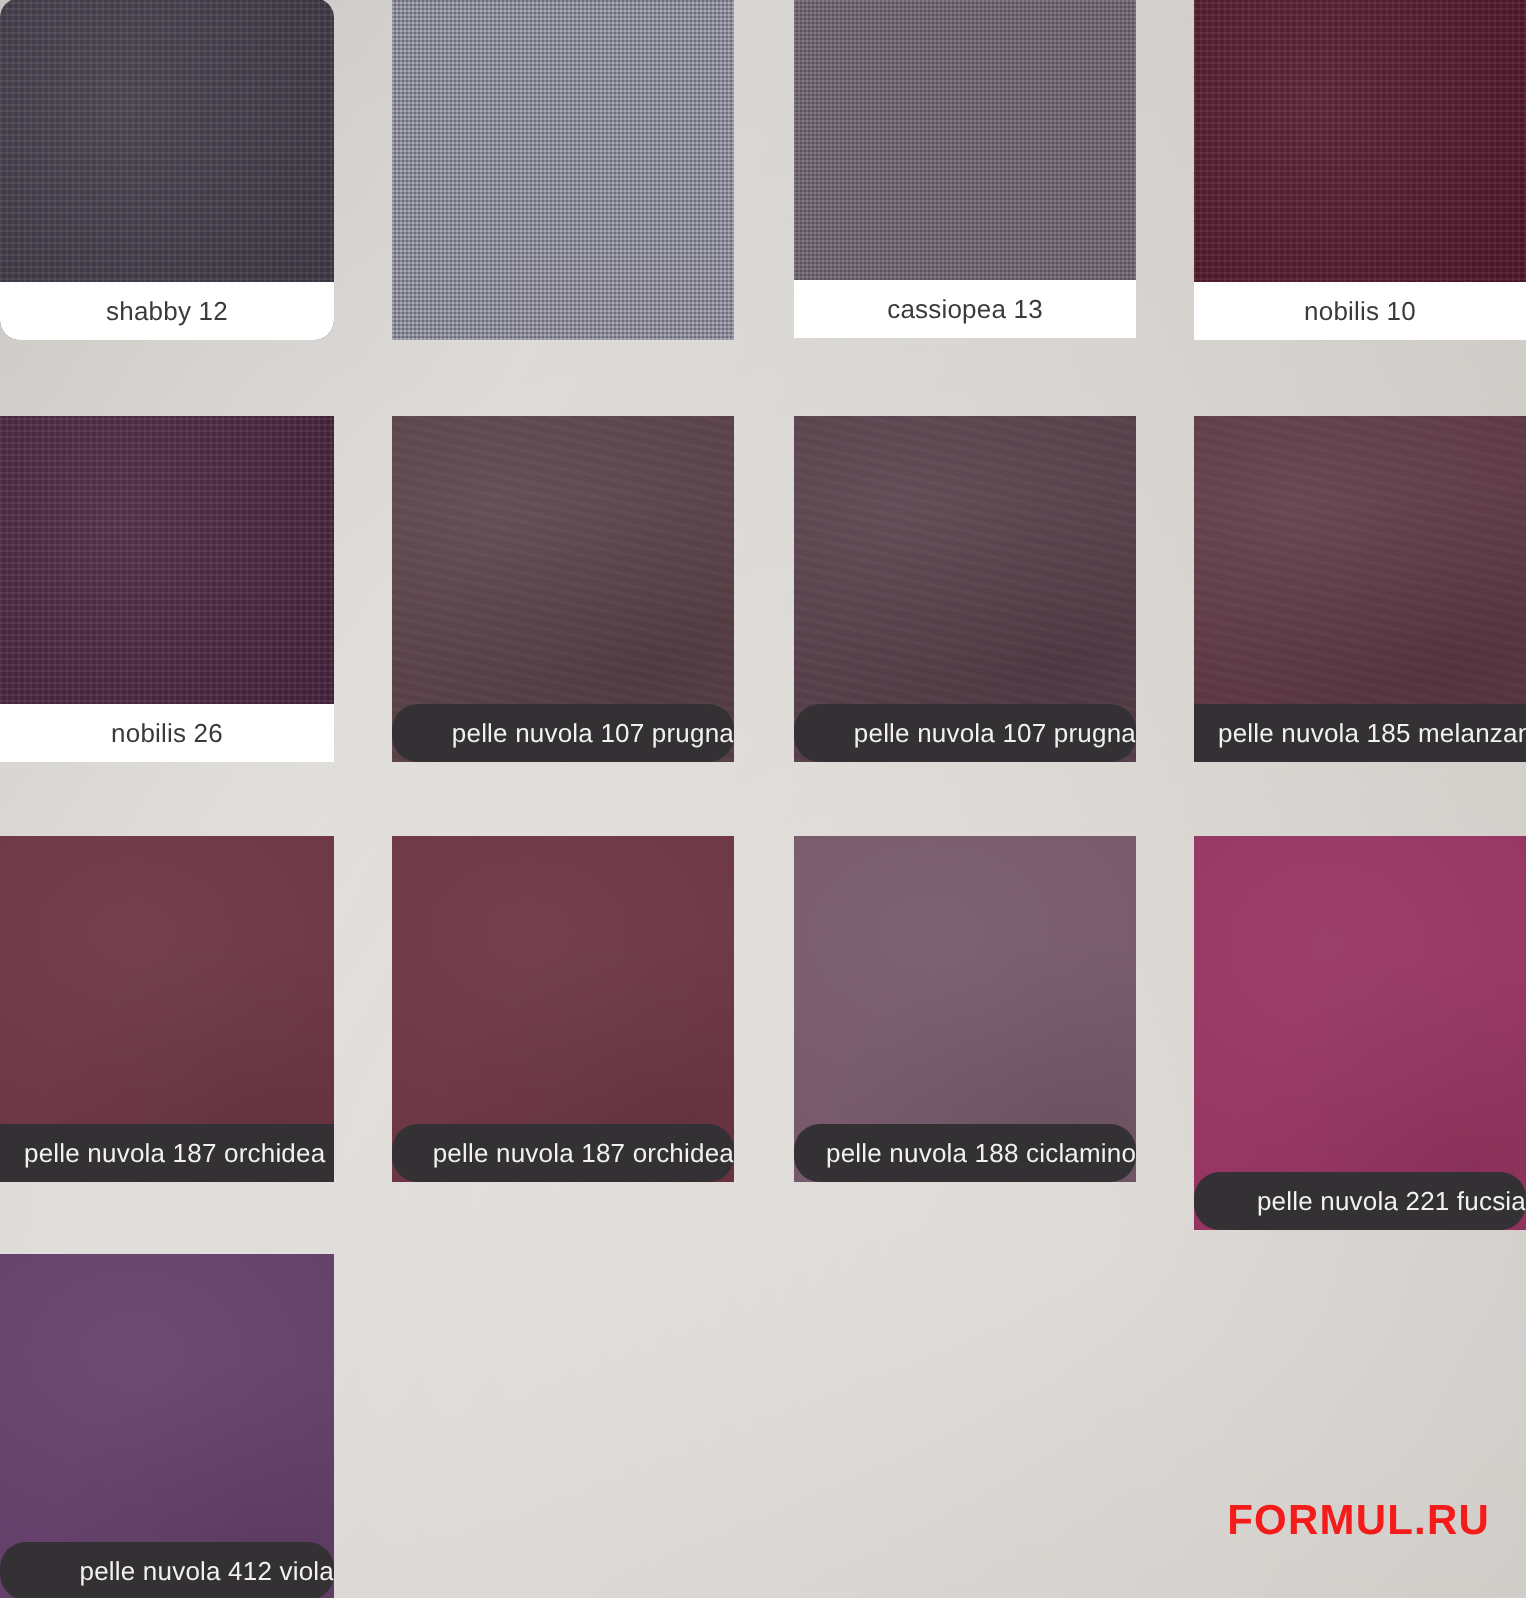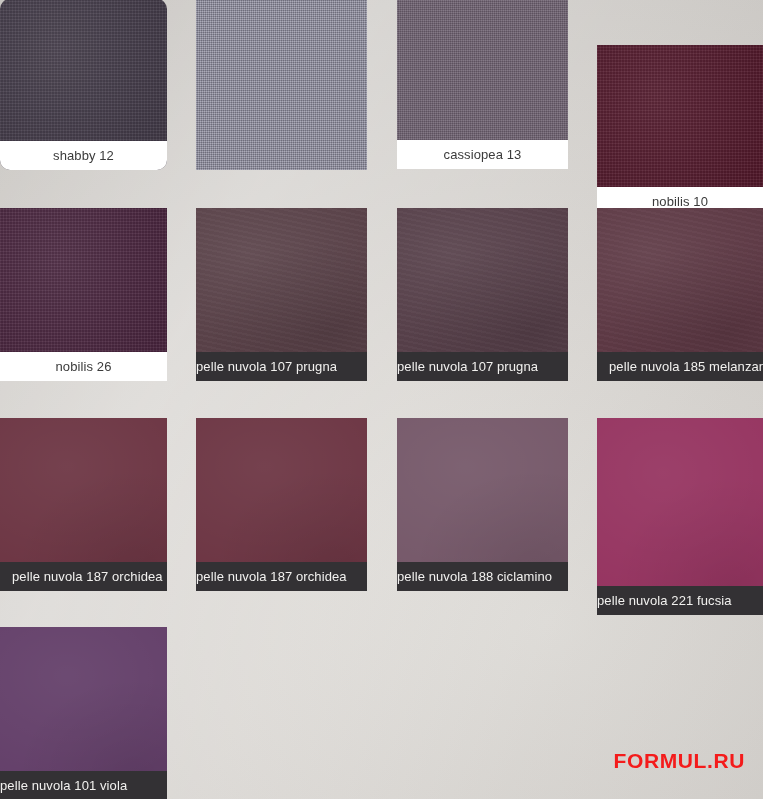--- a/index.html
+++ b/index.html
@@ -104,22 +104,23 @@
     color: #3a3a3a;
     text-align: center;
   }
   .caption.dark {
     background: #333134;
     color: #f2f1ef;
     text-align: left;
     padding-left: 12px;
   }
   .caption.dark.center {
-    text-align: left;
-    padding-left: 0;
+    text-align: right;
+    padding-left: 16px;
+    border-radius: 13px;
   }
 
   
   #watermark {
     position: absolute;
     right: 18px;
     bottom: 26px;
     z-index: 5;
     color: #f41b1b;
     font-family: "Liberation Sans", sans-serif;
@@ -143,21 +144,21 @@
 
     <div class="card tex-weave-fine" style="left:196px; top:-1px; width:171px; height:171px;">
       <div class="sample" style="background-color:#8b8a9c;"></div>
     </div>
 
     <div class="card tex-weave" style="left:397px; top:-1px; width:171px; height:170px;">
       <div class="sample" style="background-color:#6d6070;"></div>
       <div class="caption light">cassiopea 13</div>
     </div>
 
-    <div class="card tex-linen" style="left:597px; top:-1px; width:166px; height:171px;margin-top:46px;">
+    <div class="card tex-linen" style="left:597px; top:-1px; width:166px; height:171px;">
       <div class="sample" style="background-color:#54192c;"></div>
       <div class="caption light">nobilis 10</div>
     </div>
 
     <div class="card tex-linen" style="left:0px; top:208px; width:167px; height:173px;">
       <div class="sample" style="background-color:#4b2640;"></div>
       <div class="caption light">nobilis 26</div>
     </div>
 
     <div class="card tex-leather" style="left:196px; top:208px; width:171px; height:173px;">
@@ -190,20 +191,20 @@
       <div class="caption dark center">pelle nuvola 188 ciclamino</div>
     </div>
 
     <div class="card tex-flat" style="left:597px; top:418px; width:166px; height:197px;">
       <div class="sample" style="background-color:#963561;"></div>
       <div class="caption dark center">pelle nuvola 221 fucsia</div>
     </div>
 
     <div class="card tex-flat" style="left:0px; top:627px; width:167px; height:173px;">
       <div class="sample" style="background-color:#64406a;"></div>
-      <div class="caption dark center">pelle nuvola 101 viola</div>
+      <div class="caption dark center">pelle nuvola 412 viola</div>
     </div>
 
   </div>
 
   <div id="watermark">FORMUL.RU</div>
 
 </div>
 
 </body></html>

